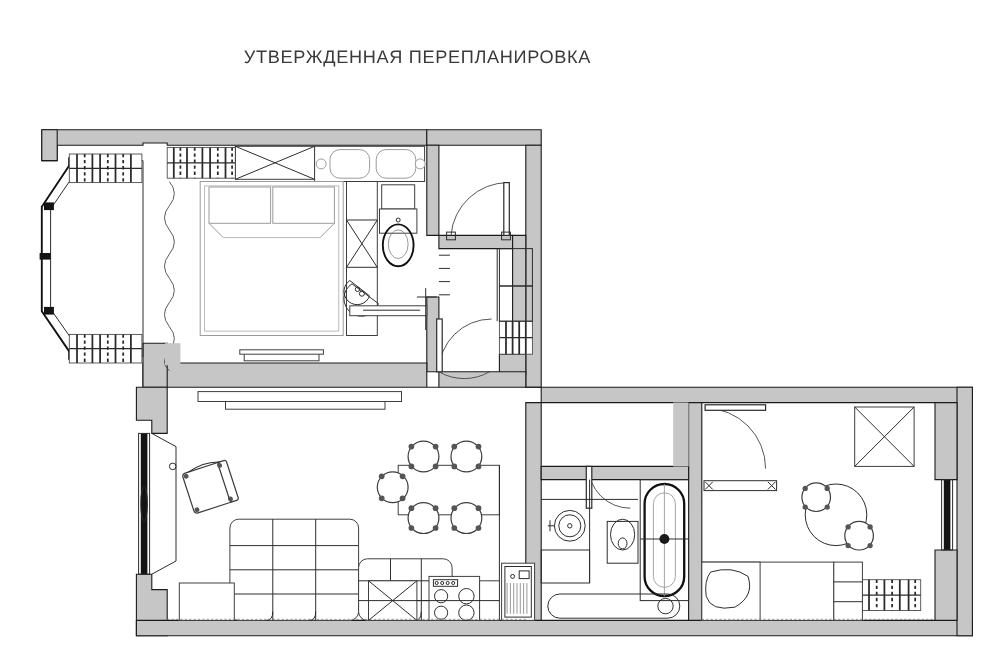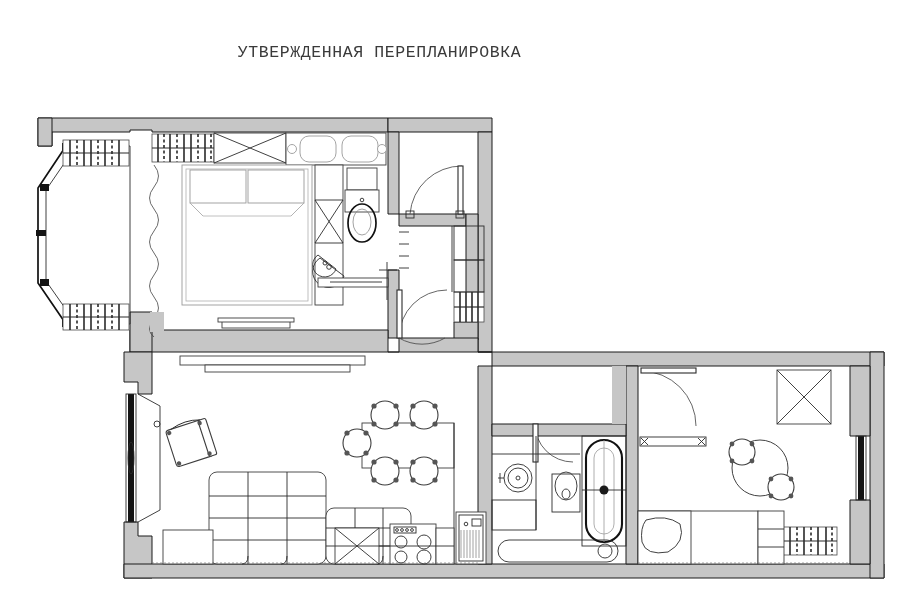--- a/index.html
+++ b/index.html
@@ -17,21 +17,21 @@
   #plan-title {
     position: absolute;
     top: 0;
     left: 0;
     width: 759px;
     text-align: center;
     padding-top: 43px;
     font-size: 16.5px;
     letter-spacing: 0.6px;
     color: #3a3a3a;
-    font-family: Liberation Mono, monospace;
+    font-family: Liberation Sans, sans-serif;
     white-space: nowrap;
   }
   #floorplan-svg {
     position: absolute;
     top: 0;
     left: 0;
   }
   .wallfill { fill: #c6c6c6; stroke: #1a1a1a; stroke-width: 1; }
   .wallfill-nostroke { fill: #c6c6c6; stroke: none; }
   .thin { fill: none; stroke: #2b2b2b; stroke-width: 0.9; }

